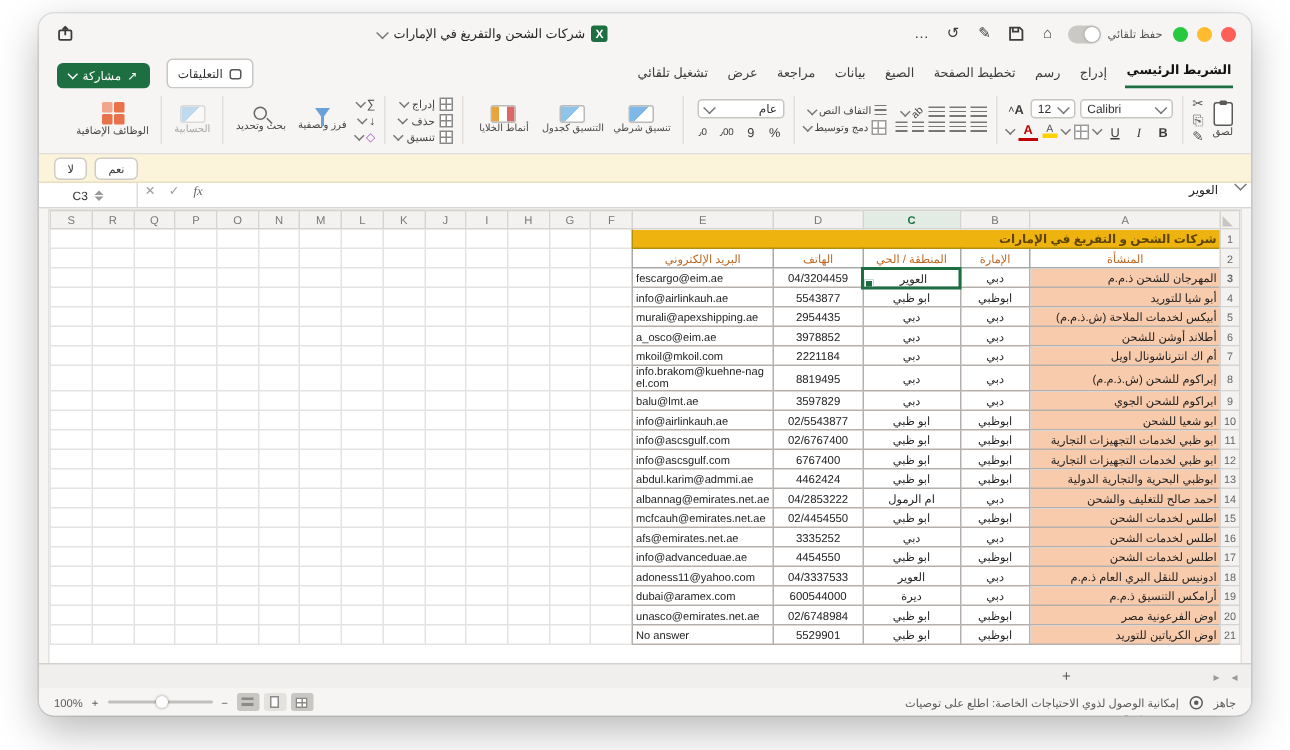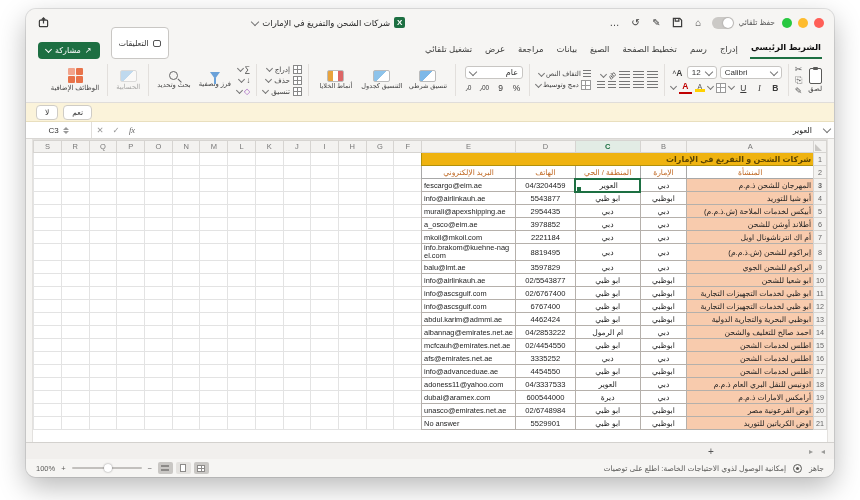--- a/index.html
+++ b/index.html
@@ -24,21 +24,21 @@
   .chev { width:6px; height:6px; border-left:1.2px solid #777; border-bottom:1.2px solid #777; transform:rotate(-45deg); margin-top:-2px; }
   .search { direction:ltr; width:255px; height:16px; background:#ececea; border:1px solid #dcdad8; border-radius:5px; display:flex; align-items:center; justify-content:center; gap:4px; }
   .search input { border:0; background:transparent; outline:none; font-size:7.5px; color:#8a8a88; text-align:center; width:150px; font-family:inherit; }
   .mag { width:7px; height:7px; border:1.2px solid #8a8a88; border-radius:50%; position:relative; }
   .mag::after { content:""; position:absolute; width:4px; height:1.2px; background:#8a8a88; transform:rotate(45deg); left:5px; top:6px; }
   
   .tabrow { height:23px; flex:0 0 23px; display:flex; align-items:flex-end; padding:0 12px; gap:11px; background:#f6f5f3; }
   .rtab { font-size:8.5px; color:#3c3c3b; padding:2px 1px 5px; cursor:default; white-space:nowrap; }
   .rtab.active { font-weight:bold; color:#111; border-bottom:2px solid #1d6f42; }
   .tab-spacer { flex:1; }
-  .btn-comments { display:flex; align-items:center; gap:4px; height:32px; background:#fff; border:1px solid #c9c7c4; border-radius:4px; font-size:8px; color:#333; padding:0 7px; }
+  .btn-comments { display:flex; align-items:center; gap:4px; height:20px; background:#fff; border:1px solid #c9c7c4; border-radius:4px; font-size:8px; color:#333; padding:0 7px; }
   .bubble { width:8px; height:7px; border:1.1px solid #555; border-radius:2px; }
   .btn-share { display:flex; align-items:center; gap:4px; height:17px; background:#1d6f42; border-radius:4px; color:#fff; font-size:8px; padding:0 8px; }
   .btn-share .chev { border-color:#fff; width:5px; height:5px; }
   
   .ribbon { height:44px; flex:0 0 44px; background:#f6f5f3; border-bottom:1px solid #e0ddda; display:flex; align-items:stretch; padding:2px 10px 3px; gap:6px; overflow:hidden; }
   .rsep { width:1px; background:#e2dfdc; margin:3px 0; flex:0 0 1px; }
   .rgroup { display:flex; align-items:center; gap:4px; }
   .rcol { display:flex; flex-direction:column; justify-content:center; gap:2px; }
   .rrow { display:flex; align-items:center; gap:3px; }
   .bigbtn { display:flex; flex-direction:column; align-items:center; justify-content:center; gap:1px; font-size:6.8px; color:#444; line-height:1.05; text-align:center; padding:0 2px; }
@@ -73,21 +73,21 @@
   .magbig { width:9px; height:9px; border:1.4px solid #666; border-radius:50%; position:relative; }
   .magbig::after { content:""; position:absolute; width:5px; height:1.4px; background:#666; transform:rotate(45deg); left:7px; top:8px; }
   .addins { width:15px; height:15px; border-radius:2px; display:grid; grid-template-columns:1fr 1fr; grid-template-rows:1fr 1fr; gap:1px; }
   .addins span { background:#e8734a; border-radius:1px; } .addins span:nth-child(2){ background:#f2a48c; }
   .gray { opacity:.45; }
   
   .msgbar { height:19px; flex:0 0 19px; background:#fbf3da; border-bottom:1px solid #e9dfbe; display:flex; align-items:center; padding:0 10px; gap:8px; font-size:7.5px; color:#46412f; }
   .msg-btns { margin-right:auto; display:flex; gap:5px; direction:rtl; }
   .mbtn { height:15px; background:#fff; border:1px solid #cfccc6; border-radius:4px; font-size:7.5px; color:#333; padding:0 8px; display:flex; align-items:center; }
   
-  .fbar { height:17px; flex:0 0 17px; background:#fff; border-bottom:1px solid #d9d7d4; display:flex; align-items:center; direction:ltr; }
+  .fbar { height:17px; flex:0 0 17px; background:#fff; border-bottom:1px solid #d9d7d4; display:flex; direction:ltr; }
   .namebox { width:66px; height:100%; display:flex; align-items:center; justify-content:center; gap:4px; font-size:8px; color:#333; border-right:1px solid #e0dedb; }
   .stepper { display:flex; flex-direction:column; gap:1px; }
   .stepper i { width:0; height:0; border-left:3px solid transparent; border-right:3px solid transparent; }
   .stepper .up { border-bottom:3px solid #999; } .stepper .dn { border-top:3px solid #999; }
   .fx-ico { width:16px; text-align:center; font-size:8.5px; color:#9a9a9a; }
   .fx-f { font-family:"Liberation Serif",serif; font-style:italic; color:#666; }
   .fval { flex:1; direction:rtl; font-size:8px; color:#222; padding:0 8px; }
   .fchev { width:14px; display:flex; justify-content:center; }
   
   .gridwrap { flex:1; background:#fff; margin:0 6px; overflow:hidden; border:1px solid #e3e1de; border-bottom:0; }
@@ -819,21 +819,21 @@
             <td class="e"></td>
             <td class="e"></td>
             <td class="e"></td>
             <td class="e"></td>
             <td class="e"></td>
             <td class="e"></td>
             <td class="e"></td>
           </tr>
           <tr>
             <td class="rn">19</td>
-            <td class="name">أرامكس الامارات ذ.م.م</td>
+            <td class="name">أرامكس التنسيق ذ.م.م</td>
             <td class="c">دبي</td>
             <td class="c">ديرة</td>
             <td class="ph">600544000</td>
             <td class="em">dubai@aramex.com</td>
             <td class="e"></td>
             <td class="e"></td>
             <td class="e"></td>
             <td class="e"></td>
             <td class="e"></td>
             <td class="e"></td>

